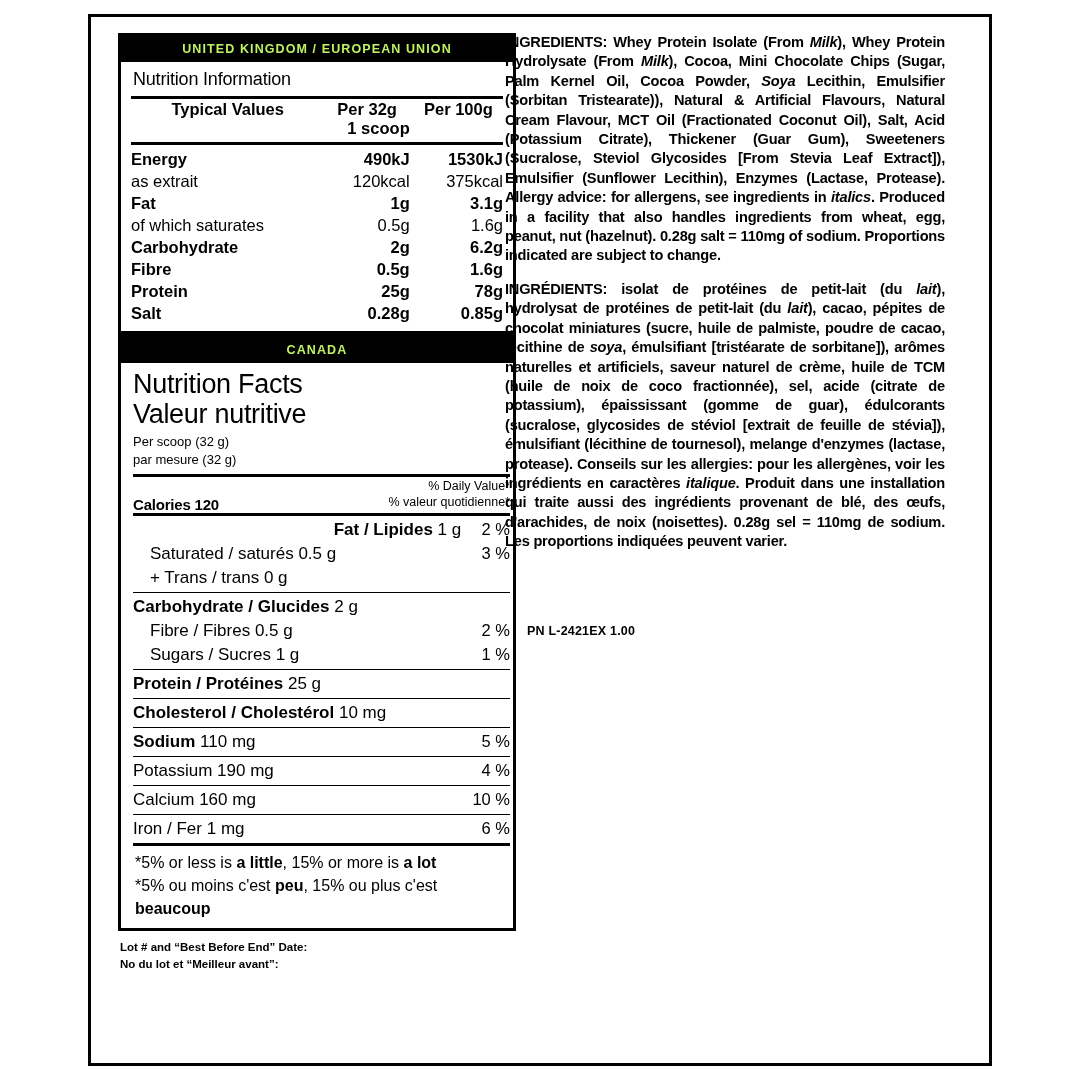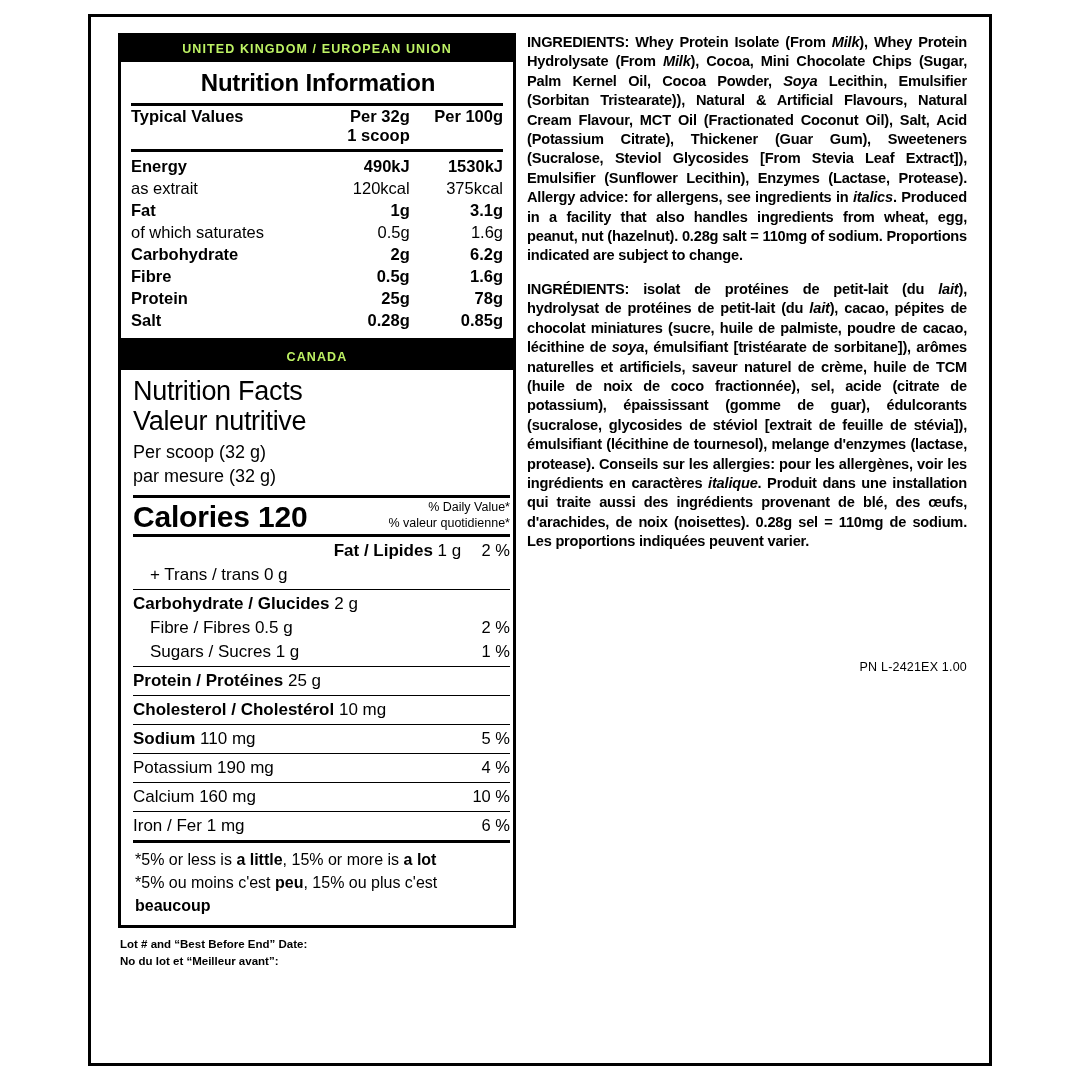--- a/index.html
+++ b/index.html
@@ -47,74 +47,73 @@
     font-size: 12.5px;
     font-weight: bold;
     letter-spacing: 1.1px;
     padding: 6px 0 6px 0;
     font-family: "Liberation Sans", sans-serif;
   }
   .panel-body {
     padding: 4px 10px 6px 10px;
   }
   .uk-title {
-    font-size: 24px;
-    font-weight: bold;
+    font-size: 18px;
+    font-weight: normal;
     letter-spacing: -0.2px;
     line-height: 1.15;
     padding: 3px 0 4px 2px;
-    text-align: center;
   }
   .rule-thick {
     border-bottom: 3px solid #000;
     margin: 2px 0 0 0;
   }
   table.uk-table {
     width: 100%;
     border-collapse: collapse;
     font-size: 16.5px;
   }
   table.uk-table td {
     padding: 1.5px 0;
     vertical-align: top;
   }
   .uk-col-label { text-align: left; width: 52%; }
   .uk-col-a { text-align: right; width: 24%; padding-right: 4px !important; }
   .uk-col-b { text-align: right; width: 24%; }
-  .hdr td { font-weight: bold; font-size: 16.5px; padding-bottom: 0 !important; }
+  .hdr td { font-weight: bold; font-size: 16.5px; padding-bottom: 0 !important; text-align: center; }
   .hdr-sub td { font-weight: bold; font-size: 16.5px; padding-top: 0 !important; }
   .bold { font-weight: bold; }
   .spacer-row td { height: 4px; padding: 0 !important; }
 
   
   .ca-panel {
     border: 3px solid #000;
     box-sizing: border-box;
     background: #fff;
   }
   .ca-body { padding: 6px 3px 6px 12px; }
   .nf-title {
     font-size: 27px;
     font-weight: normal;
     line-height: 1.12;
     letter-spacing: -0.3px;
   }
   .nf-serving {
-    font-size: 18px;
+    font-size: 13px;
     line-height: 1.35;
     margin-top: 4px;
   }
   .cal-row {
     display: flex;
     align-items: flex-end;
     justify-content: space-between;
     padding-top: 2px;
   }
   .cal-left {
-    font-size: 30px;
+    font-size: 15px;
     font-weight: bold;
     letter-spacing: -0.2px;
   }
   .cal-left .calnum { font-weight: bold; }
   .dv-right {
     text-align: right;
     font-size: 12.5px;
     line-height: 1.25;
     padding-bottom: 2px;
   }
@@ -147,41 +146,41 @@
     margin-top: 8px;
     font-size: 11.5px;
     line-height: 1.5;
     padding-left: 2px;
     font-weight: bold;
   }
 
   
   .right-col {
     position: absolute;
-    left: 527px;
+    left: 505px;
     top: 33px;
     width: 440px;
     font-size: 14.6px;
     line-height: 1.33;
     text-align: justify;
     font-family: "Liberation Sans", sans-serif;
     font-weight: bold;
     letter-spacing: -0.2px;
   }
   .right-col p { margin: 0 0 14px 0; }
   .right-col .lead { font-weight: bold; }
   .right-col em { font-style: italic; }
   .pn {
     position: absolute;
     left: 527px;
-    top: 660px;
+    top: 624px;
     width: 440px;
-    text-align: right;
+    text-align: left;
     font-size: 12.5px;
-    font-weight: normal;
+    font-weight: bold;
     letter-spacing: 0.2px;
   }
 </style>
 </head>
 <body>
 
 <div class="page">
   <div class="outer-border"></div>
 
   <div class="left-col">
@@ -276,20 +275,24 @@
           </div>
         </div>
 
         <table class="ca-table">
           <tbody>
               <tr class="line-thick">
             <td><span class="b">Fat / Lipides</span> <span>1 g</span></td>
             <td class="val">2 %</td>
           </tr>
           <tr class="noline">
+            <td class="indent1"><span>Saturated / saturés</span> <span>0.5 g</span></td>
+            <td class="val">3 %</td>
+          </tr>
+          <tr class="noline">
             <td class="indent1"><span>+ Trans / trans</span> <span>0 g</span></td>
             <td class="val"></td>
           </tr>
           <tr class="line">
             <td><span class="b">Carbohydrate / Glucides</span> <span>2 g</span></td>
             <td class="val"></td>
           </tr>
           <tr class="noline">
             <td class="indent1"><span>Fibre / Fibres</span> <span>0.5 g</span></td>
             <td class="val">2 %</td>

